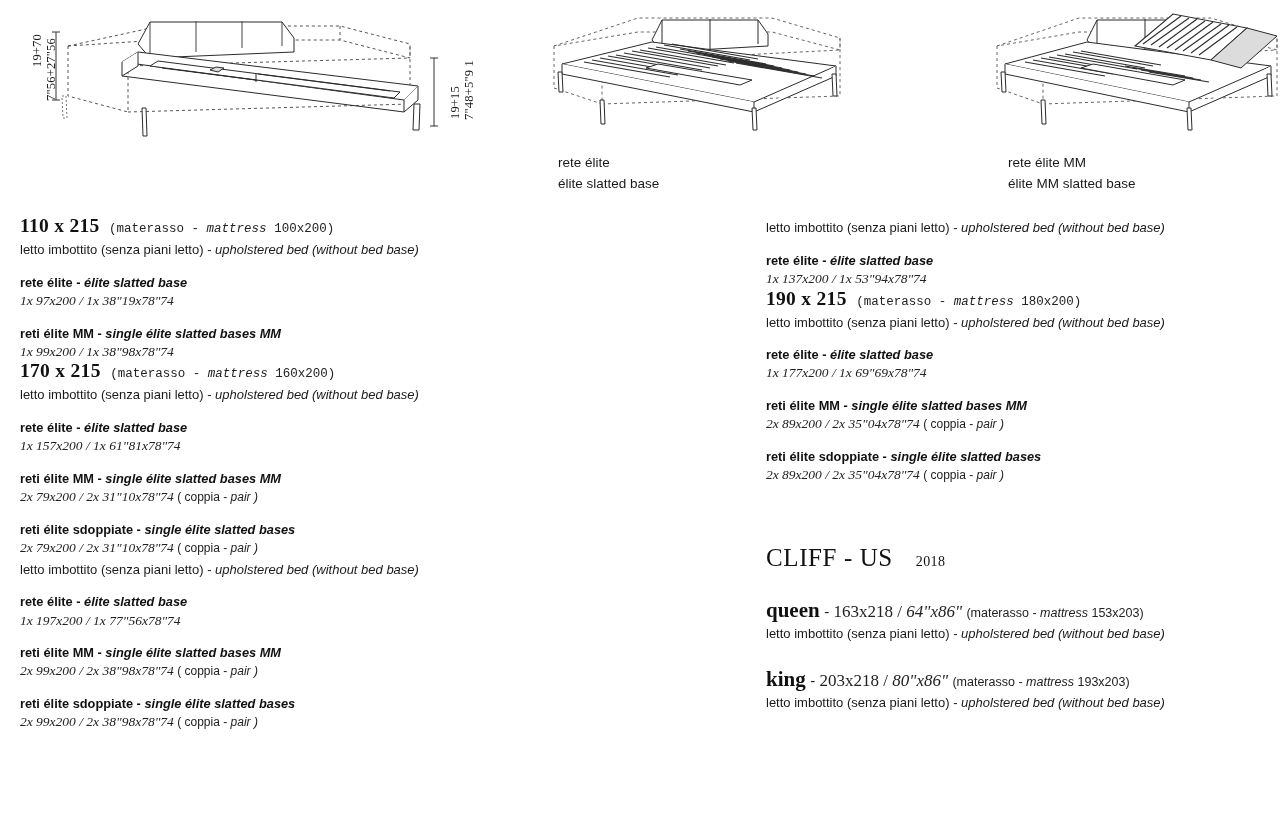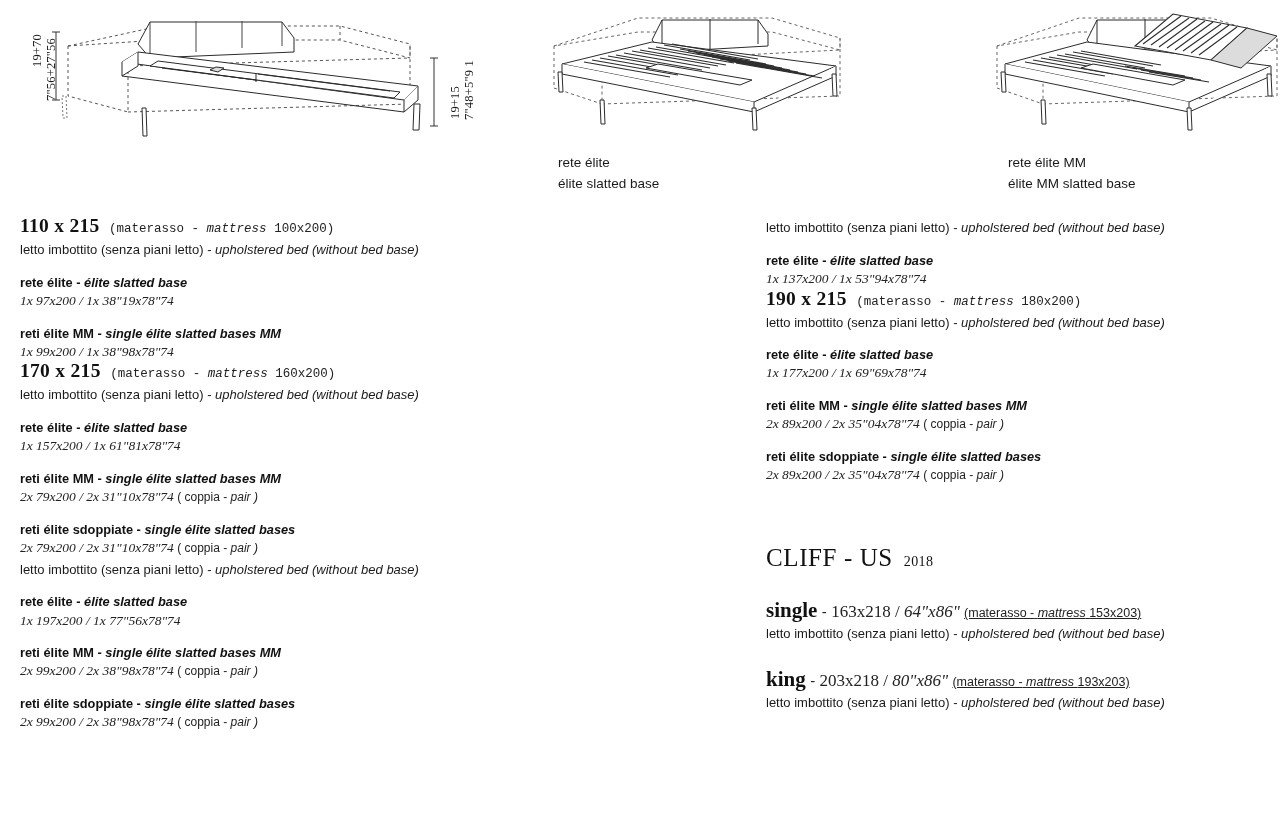--- a/index.html
+++ b/index.html
@@ -117,41 +117,40 @@
   .us-section { margin-top: 60px; }
   .us-title {
     font-family: "Liberation Serif", serif;
     font-size: 25px;
     letter-spacing: 0.6px;
     color: #111;
   }
   .us-title .year {
     font-size: 14px;
     letter-spacing: 0.4px;
-    margin-left: 4px;
+    margin-left: 16px;
   }
   .us-block { margin-top: 26px; }
   .us-name {
     font-family: "Liberation Serif", serif;
     font-weight: bold;
     font-size: 21px;
     color: #111;
   }
   .us-dash { font-size: 15px; color: #222; }
   .us-dims {
     font-family: "Liberation Serif", serif;
     font-size: 17px;
     color: #222;
   }
   .us-dims .inch { font-style: italic; }
   .us-mattress {
     font-family: "Liberation Sans", sans-serif;
     font-size: 12.5px;
     color: #222;
-    text-decoration: underline;
   }
   .us-mattress .en { font-style: italic; }
   .us-sub {
     font-family: "Liberation Sans", sans-serif;
     font-size: 13px;
     color: #1a1a1a;
     margin-top: 3px;
   }
   .us-sub .en { font-style: italic; }
 </style>
@@ -523,21 +522,21 @@
   </div>
 
   <div class="us-section">
     <div class="us-title">
       <span>CLIFF - US</span>
       <span class="year">2018</span>
     </div>
 
     <div class="us-block">
       <div>
-        <span class="us-name">single</span>
+        <span class="us-name">queen</span>
         <span class="us-dash">-</span>
         <span class="us-dims">
           <span>163x218 /</span>
           <span class="inch">64"x86"</span>
         </span>
         <span class="us-mattress">
           <span>(materasso -</span>
           <span class="en">mattress</span>
           <span>153x203)</span>
         </span>

